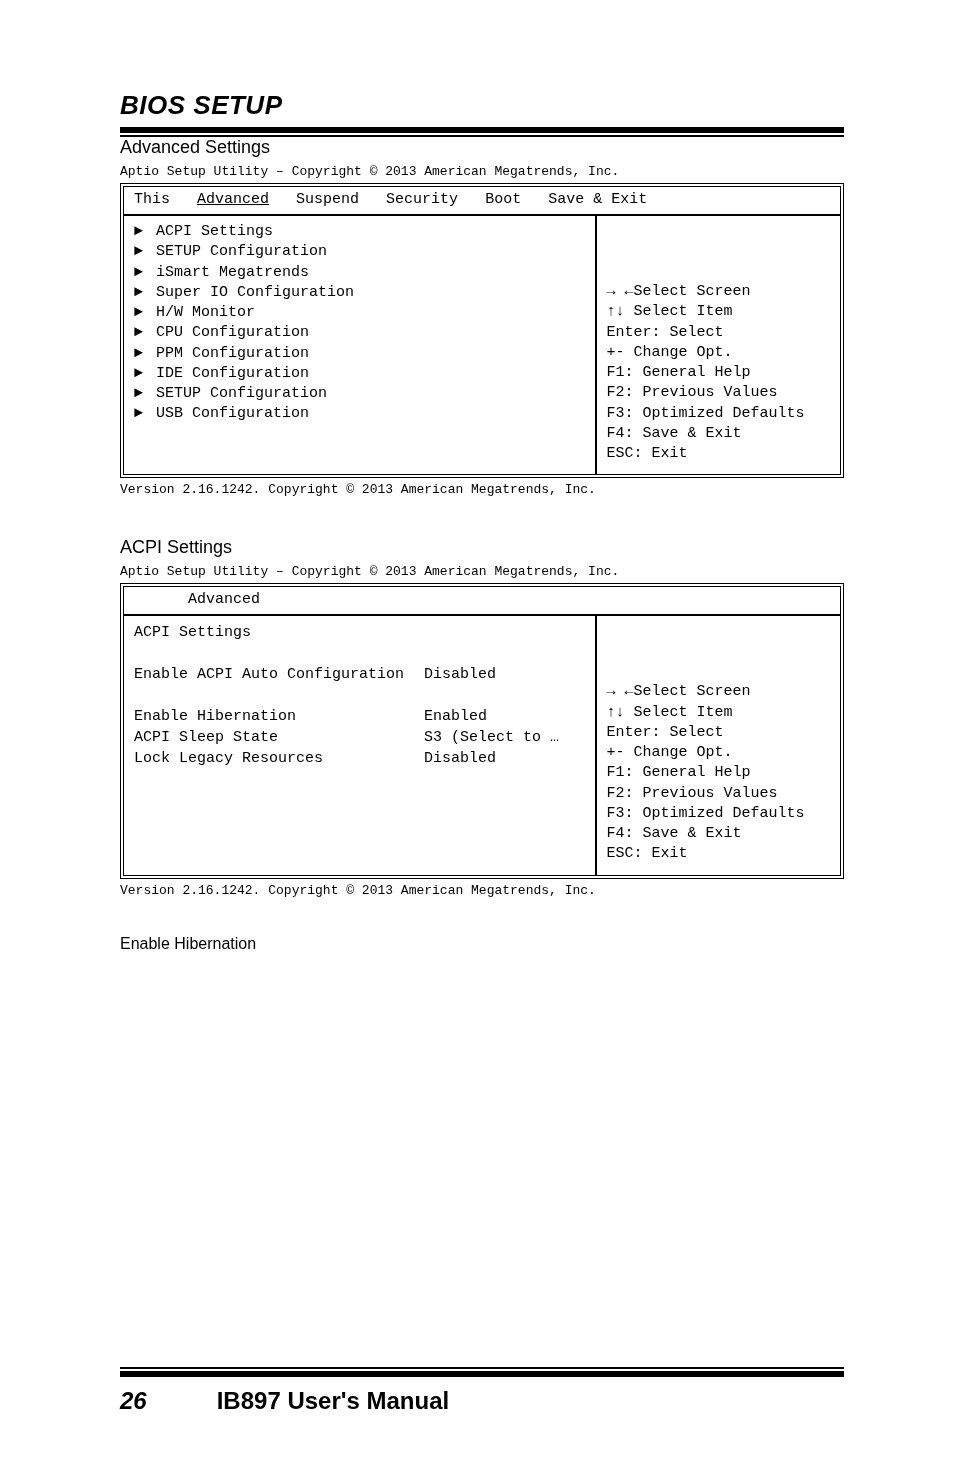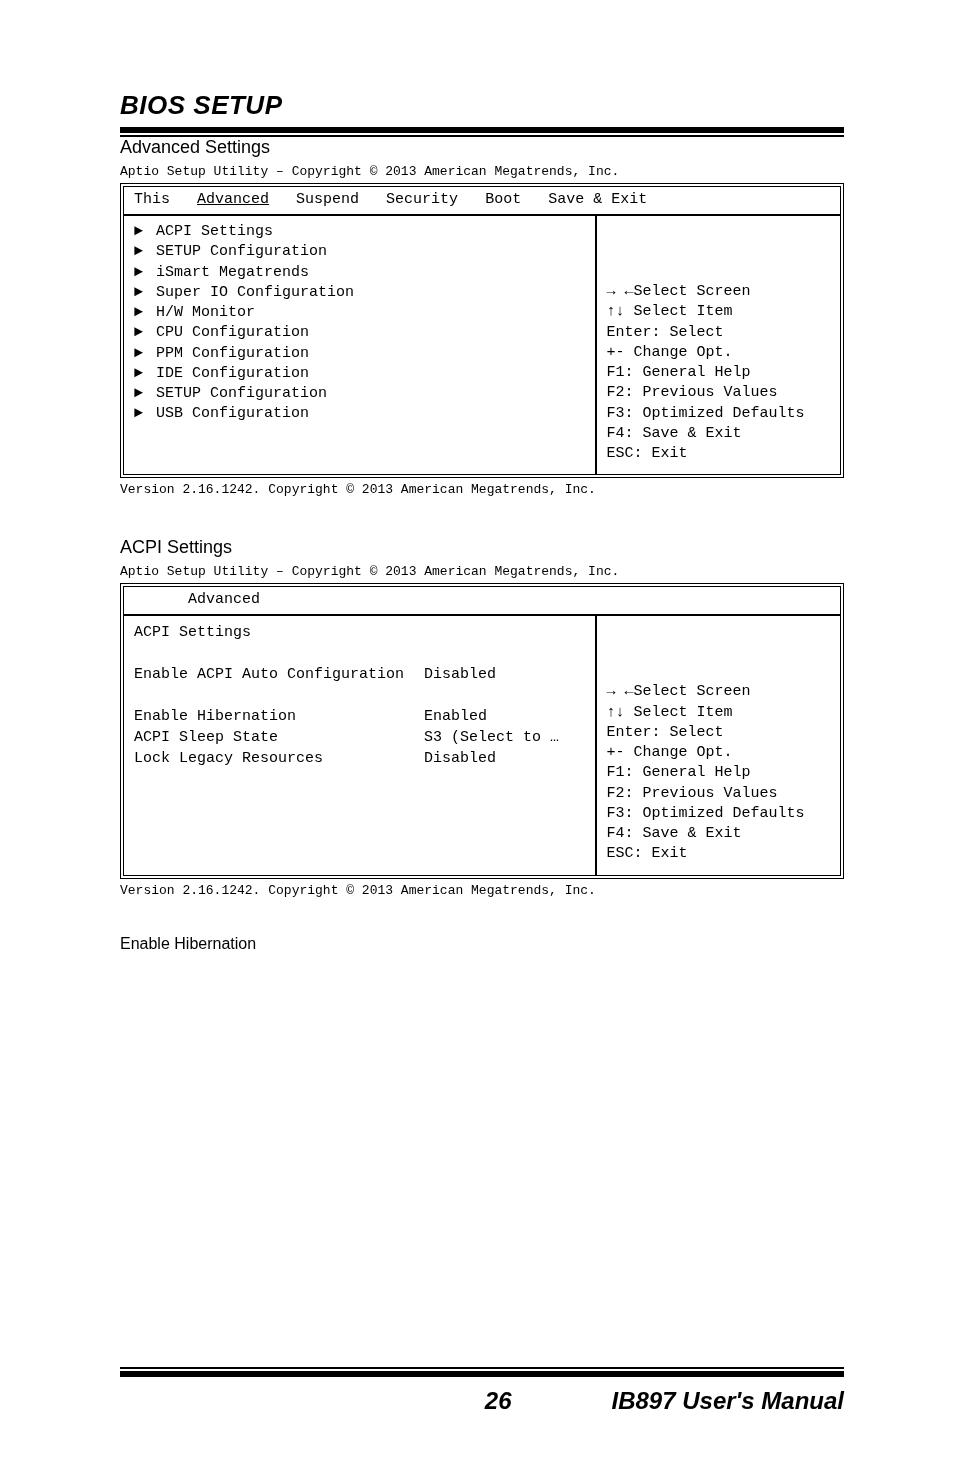--- a/index.html
+++ b/index.html
@@ -23,23 +23,23 @@
   .right-cell { vertical-align: top; padding: 16px 10px 10px 10px; width: 34%; line-height: 1.35; }
   .menu-line { display: flex; gap: 8px; line-height: 1.35; }
   .menu-line .arrow { width: 14px; }
   .kv { display: flex; line-height: 1.4; }
   .kv .k { width: 290px; }
   .kv .v { }
   .note { font-size: 16px; margin-top: 34px; line-height: 1.5; }
   .footer { position: absolute; left: 120px; right: 110px; bottom: 60px; }
   .footer-line1 { height: 2px; background: #000; }
   .footer-line2 { height: 6px; background: #000; margin-top: 2px; }
-  .footer-row { display: flex; align-items: baseline; gap: 100px; margin-top: 10px; justify-content: flex-end; }
+  .footer-row { display: flex; align-items: baseline; gap: 70px; margin-top: 10px; }
   .page-num { font-weight: 900; font-style: italic; font-size: 24px; }
-  .manual { font-weight: 900; font-style: italic; font-size: 24px; }
+  .manual { font-weight: 900; font-size: 24px; }
 </style>
 </head>
 <body>
 
 <div class="page">
   <div class="header-row">
     <div class="header-title">BIOS SETUP</div>
     <div class="header-line1"></div>
     <div class="header-line2"></div>
   </div>

